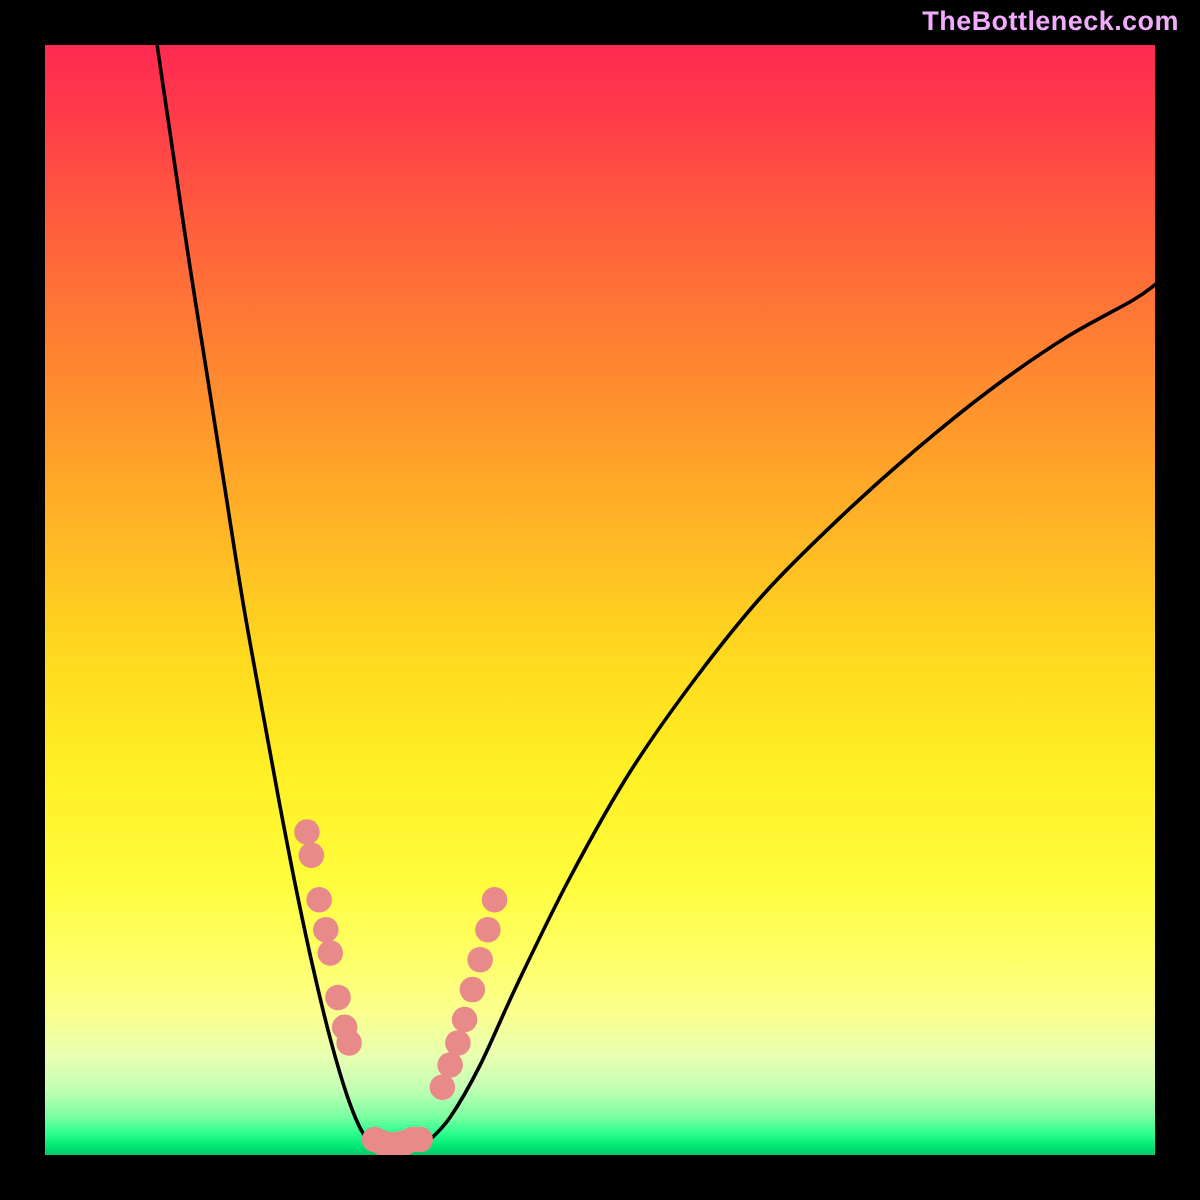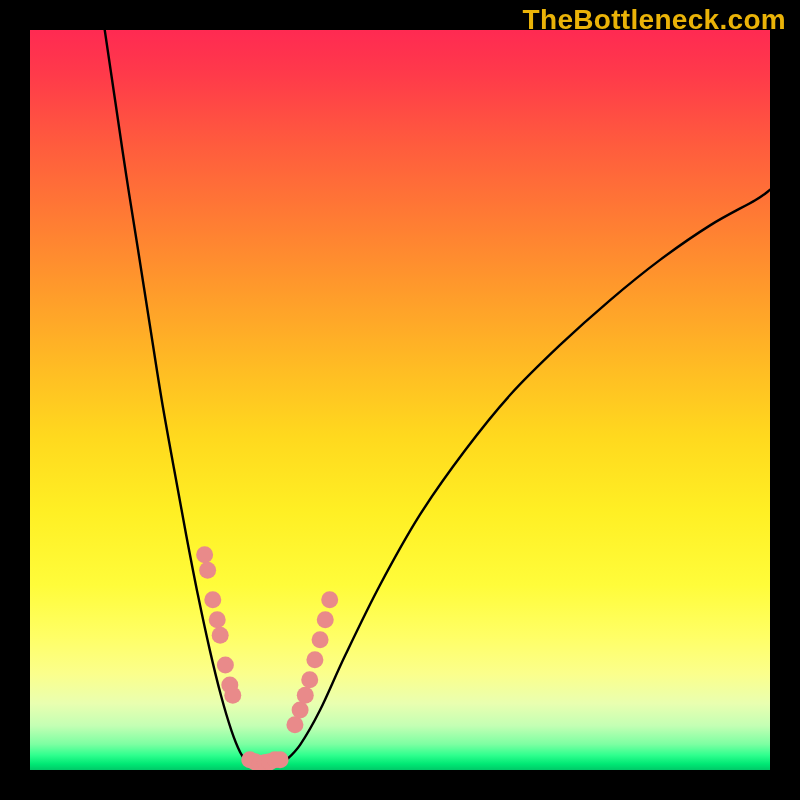--- a/index.html
+++ b/index.html
@@ -54,22 +54,22 @@
   svg.curves {
     position: absolute;
     inset: 0;
     width: 100%;
     height: 100%;
   }
   .watermark {
     position: absolute;
     top: 4px;
     right: 14px;
-    color: #eab308;
-    font-size: 28px;
+    color: #f0abfc;
+    font-size: 18px;
     font-weight: 600;
     letter-spacing: 0.3px;
     user-select: none;
   }
 </style>
 </head>
 <body>
 
 <div class="frame">
 

